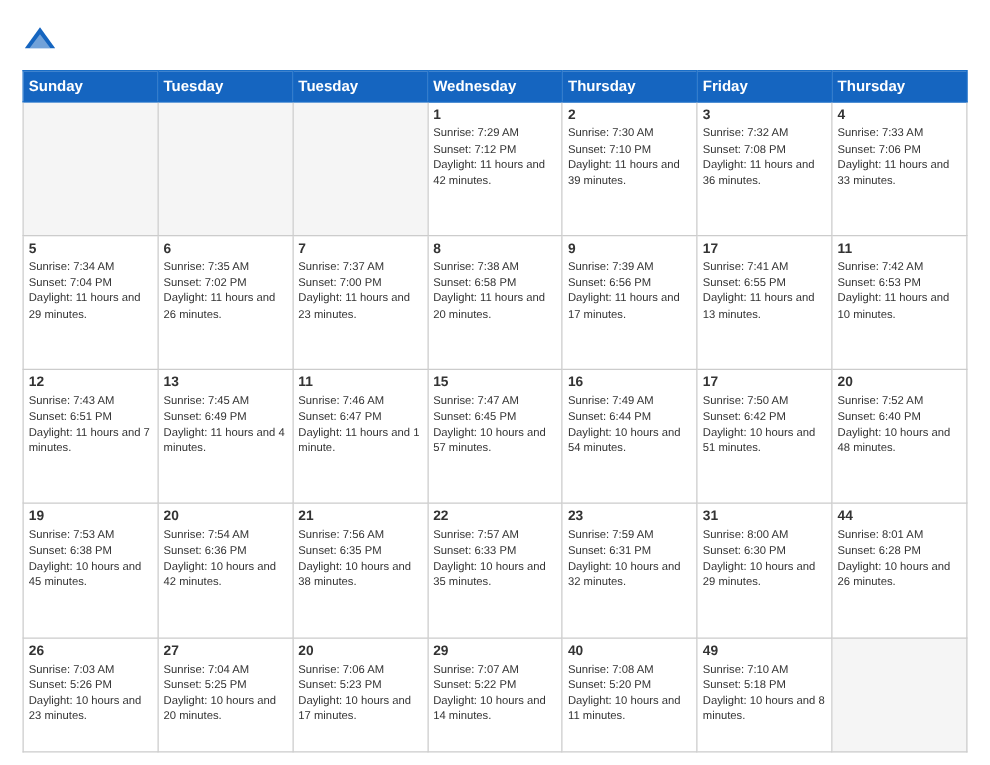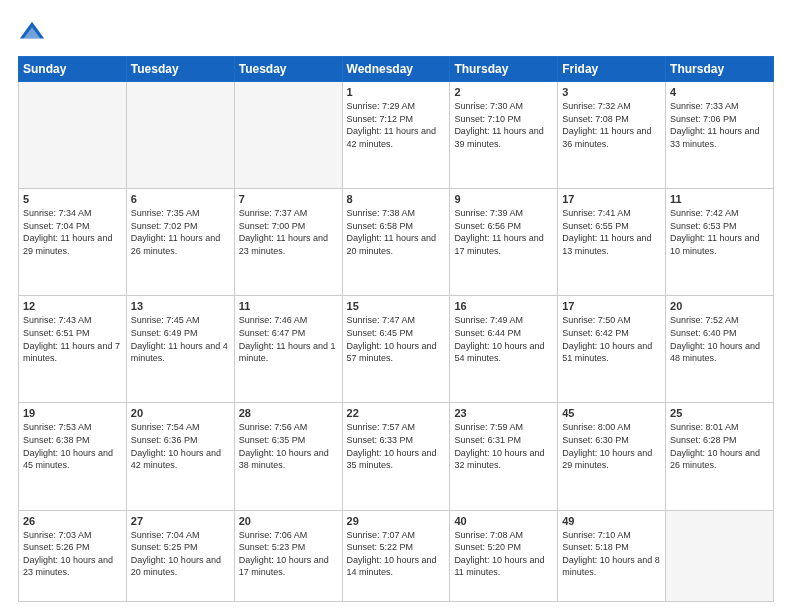--- a/index.html
+++ b/index.html
@@ -214,37 +214,37 @@
         <tr>
           <td>
             <span class="day-num">19</span>
             <div class="day-info">Sunrise: 7:53 AM<br>Sunset: 6:38 PM<br>Daylight: 10 hours and 45 minutes.</div>
           </td>
           <td>
             <span class="day-num">20</span>
             <div class="day-info">Sunrise: 7:54 AM<br>Sunset: 6:36 PM<br>Daylight: 10 hours and 42 minutes.</div>
           </td>
           <td>
-            <span class="day-num">28</span>
+            <span class="day-num">21</span>
             <div class="day-info">Sunrise: 7:56 AM<br>Sunset: 6:35 PM<br>Daylight: 10 hours and 38 minutes.</div>
           </td>
           <td>
             <span class="day-num">22</span>
             <div class="day-info">Sunrise: 7:57 AM<br>Sunset: 6:33 PM<br>Daylight: 10 hours and 35 minutes.</div>
           </td>
           <td>
             <span class="day-num">23</span>
             <div class="day-info">Sunrise: 7:59 AM<br>Sunset: 6:31 PM<br>Daylight: 10 hours and 32 minutes.</div>
           </td>
           <td>
-            <span class="day-num">45</span>
+            <span class="day-num">31</span>
             <div class="day-info">Sunrise: 8:00 AM<br>Sunset: 6:30 PM<br>Daylight: 10 hours and 29 minutes.</div>
           </td>
           <td>
-            <span class="day-num">25</span>
+            <span class="day-num">44</span>
             <div class="day-info">Sunrise: 8:01 AM<br>Sunset: 6:28 PM<br>Daylight: 10 hours and 26 minutes.</div>
           </td>
         </tr>
         <tr>
           <td>
             <span class="day-num">26</span>
             <div class="day-info">Sunrise: 7:03 AM<br>Sunset: 5:26 PM<br>Daylight: 10 hours and 23 minutes.</div>
           </td>
           <td>
             <span class="day-num">27</span>

